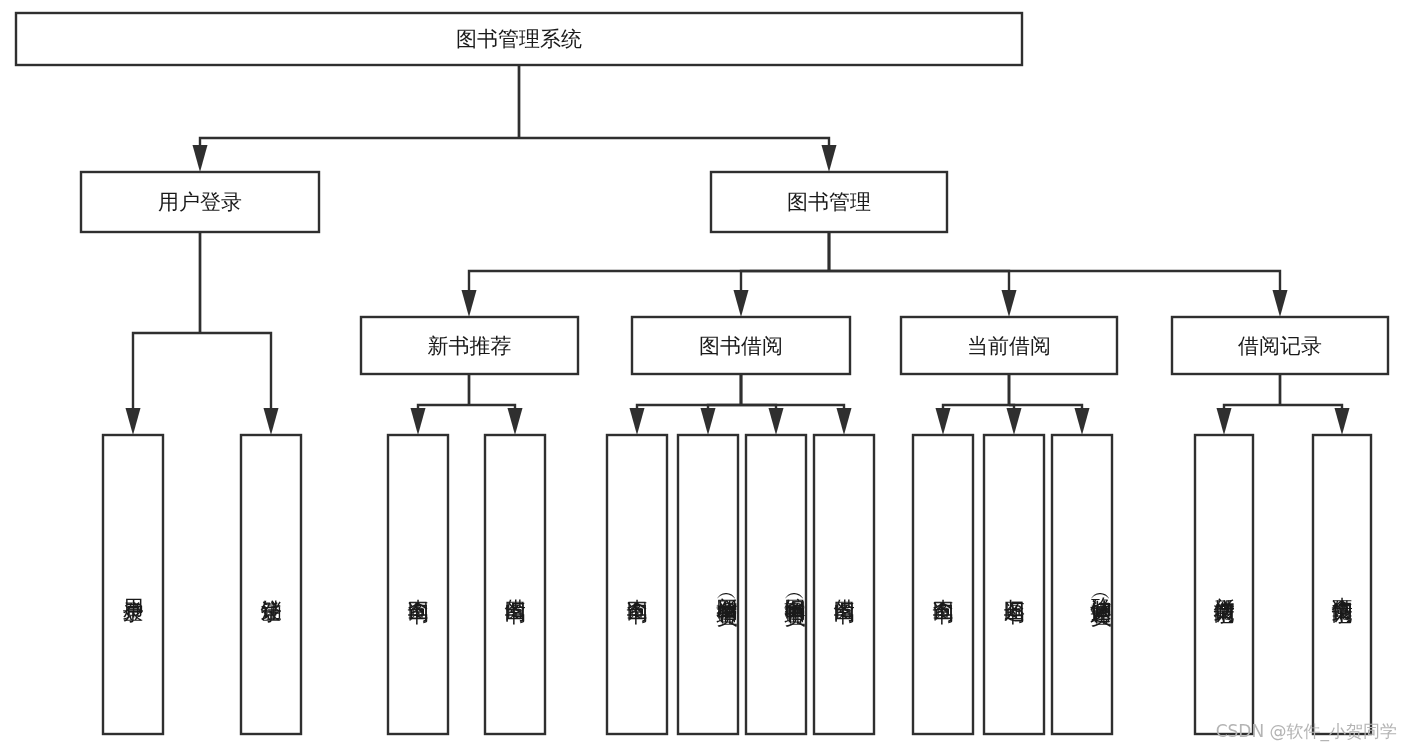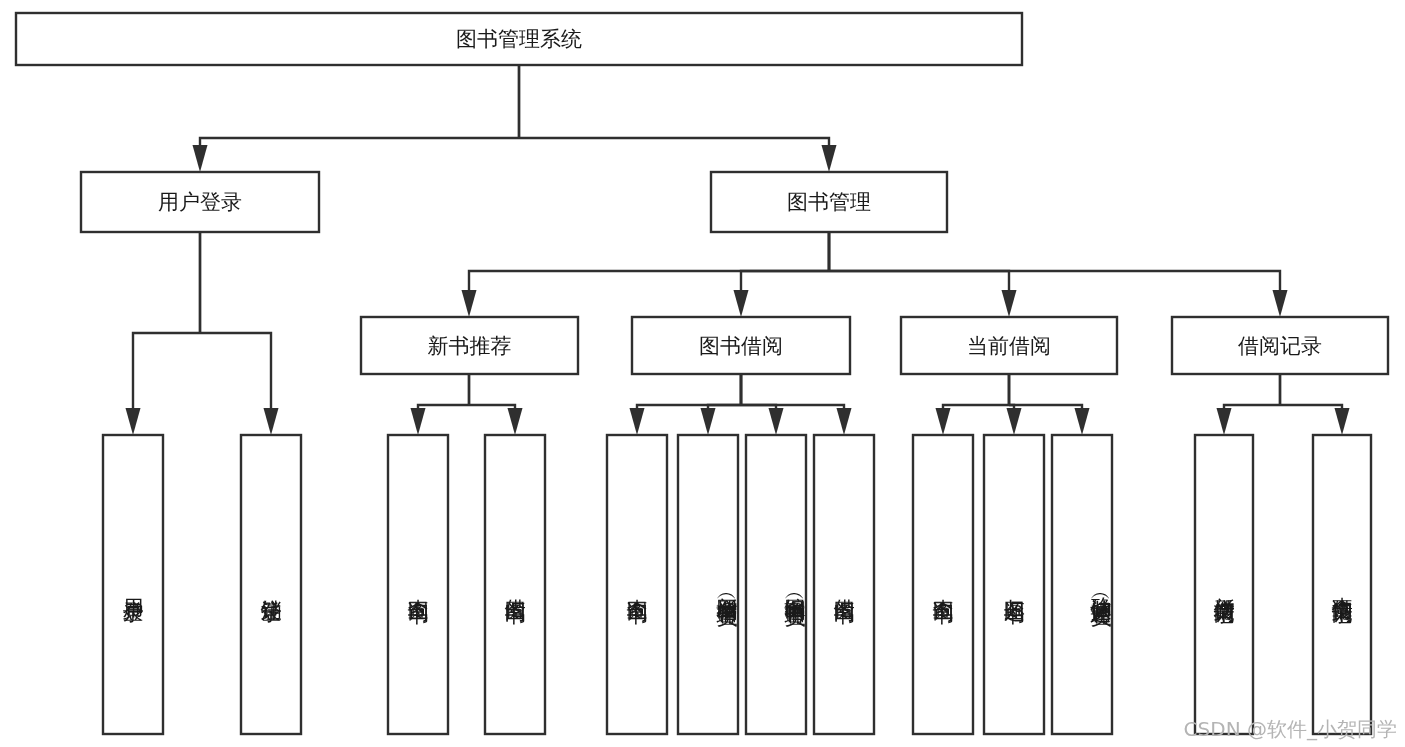--- a/index.html
+++ b/index.html
@@ -61,21 +61,21 @@
     letter-spacing: 1.5px;
     text-align: left;
     white-space: nowrap;
     pointer-events: none;
   }
   .watermark {
     position: absolute;
     right: 8px;
     bottom: 4px;
     font-family: "DejaVu Sans", "Liberation Sans", sans-serif;
-    font-size: 20px;
+    font-size: 17px;
     color: #b4b4b4;
     white-space: nowrap;
     pointer-events: none;
   }
 </style>
 </head>
 <body>
 
 <div id="diagram-root">
   <svg class="diagram-canvas" id="diagram-canvas" viewBox="0 0 1405 747" xmlns="http://www.w3.org/2000/svg">

